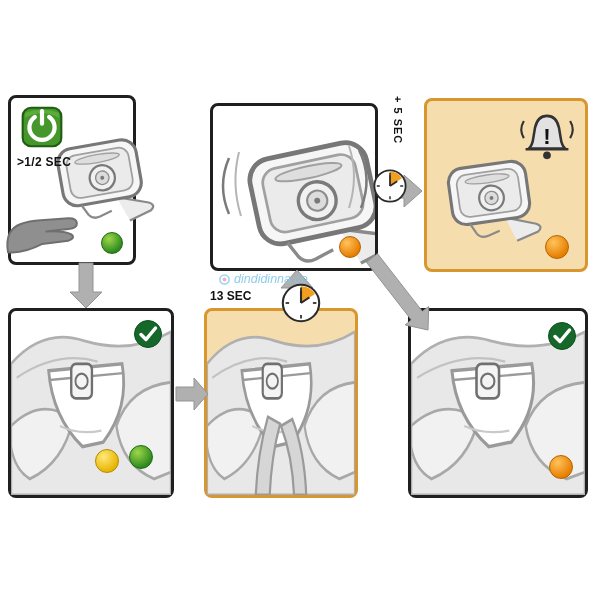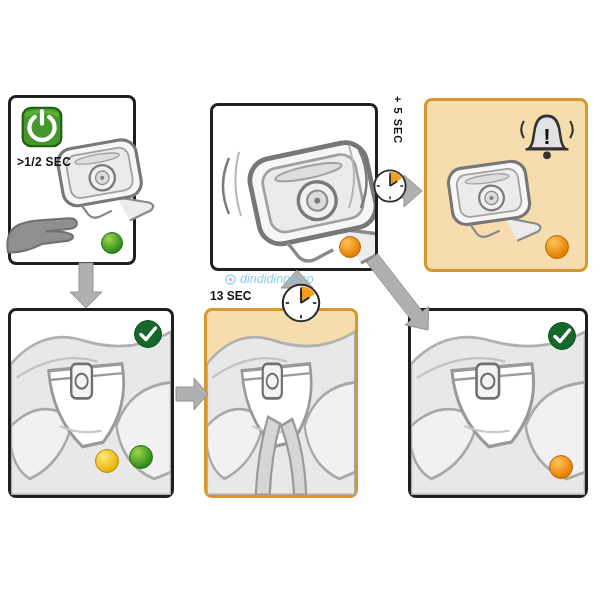--- a/index.html
+++ b/index.html
@@ -195,21 +195,21 @@
       </svg>
   </div>
 
   <div class="timer-label vertical" style="left:392px;top:96px;height:70px;">+ 5 SEC</div>
   <div class="clock" style="left:372px;top:168px;width:36px;height:36px;">
     <svg viewBox="0 0 60 60" width="36" height="36">
         <use href="#sym-clock"></use>
       </svg>
   </div>
 
-  <div class="watermark" style="left:224px;top:272px;">
+  <div class="watermark" style="left:218px;top:272px;">
     <svg viewBox="0 0 20 20" width="13" height="13">
       <circle cx="10" cy="10" r="7" fill="none" stroke="#8fd0f0" stroke-width="2.5"></circle>
       <circle cx="10" cy="10" r="3" fill="#f3a6c0"></circle>
     </svg>
     <span>dindidinna.co</span>
   </div>
 
 </div>
 
 </body></html>

